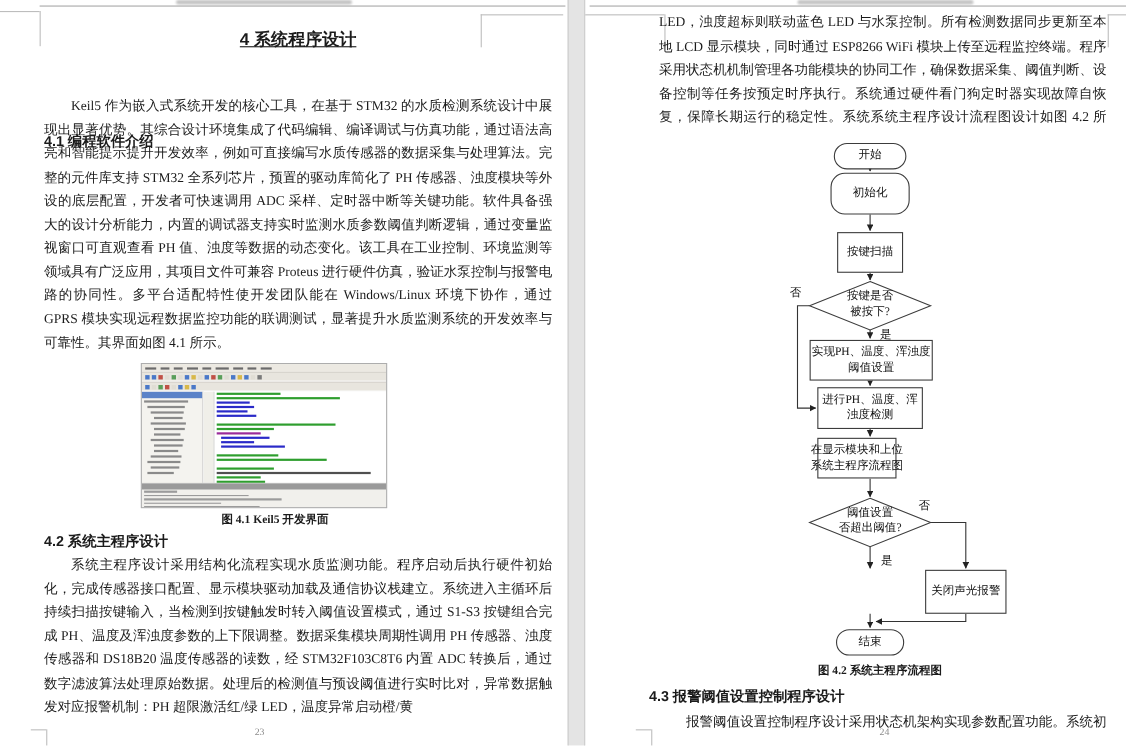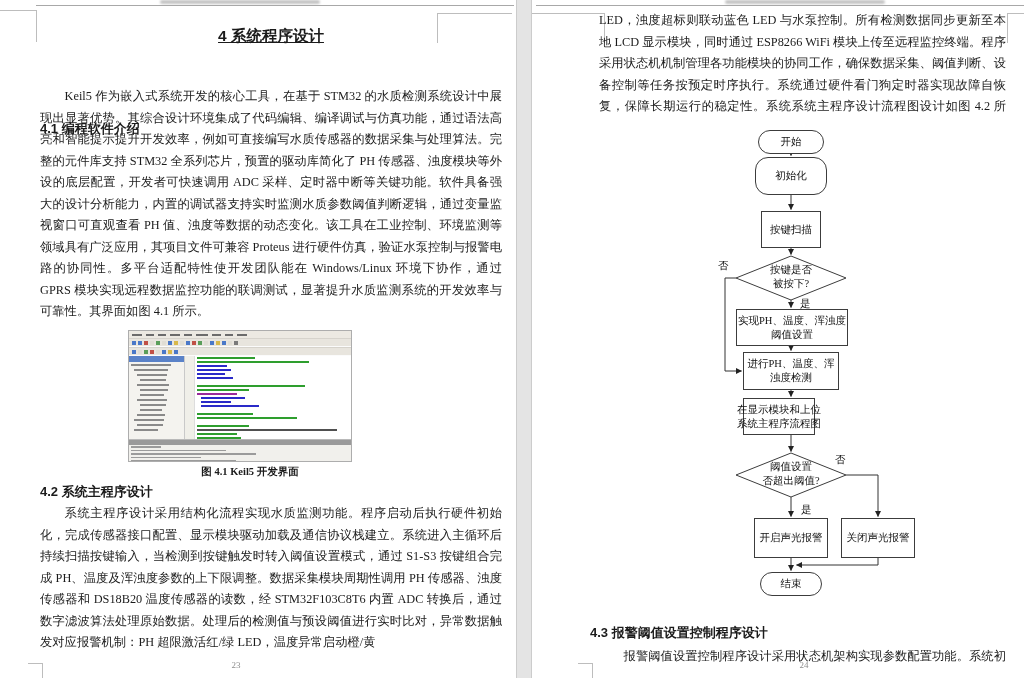--- a/index.html
+++ b/index.html
@@ -264,20 +264,21 @@
 
     <div class="abs corner" style="left:0;top:13px;width:72px;height:1px;"></div>
     <div class="abs corner" style="left:72px;top:13px;width:1px;height:30px;"></div>
     <div class="abs corner" style="left:475px;top:13px;width:17px;height:1px;"></div>
     <div class="abs corner" style="left:475px;top:13px;width:1px;height:30px;"></div>
     <div class="abs corner" style="left:46px;top:663px;width:14px;height:1px;"></div>
     <div class="abs corner" style="left:60px;top:663px;width:1px;height:15px;"></div>
 
     <div class="abs para" style="left:67px;top:10px;width:407px;height:110px;">LED，浊度超标则联动蓝色 LED 与水泵控制。所有检测数据同步更新至本地 LCD 显示模块，同时通过 ESP8266 WiFi 模块上传至远程监控终端。程序采用状态机机制管理各功能模块的协同工作，确保数据采集、阈值判断、设备控制等任务按预定时序执行。系统通过硬件看门狗定时器实现故障自恢复，保障长期运行的稳定性。系统系统主程序设计流程图设计如图 4.2 所示。</div>
 
+    <div class="abs fig-caption" style="left:118px;top:603px;width:300px;">图 4.2 系统主程序流程图</div>
 
     <div class="abs sec-heading" style="left:58px;top:624px;width:420px;">4.3 报警阈值设置控制程序设计</div>
 
     <div class="abs para indent" style="left:67px;top:646px;width:407px;height:23px;">报警阈值设置控制程序设计采用状态机架构实现参数配置功能。系统初始化</div>
 
     <div class="abs page-num" style="left:232px;top:660px;width:80px;">24</div>
   </div>
 
   <div id="flowchart" class="abs">
     <svg width="300" height="478" style="position:absolute;left:0;top:0;">
@@ -328,23 +329,20 @@
       <span>浊度检测</span>
     </div>
     <div class="fc-node" style="left:93px;top:272px;width:72px;height:37px;">
       <span>在显示模块和上位</span>
       <span>系统主程序流程图</span>
     </div>
     <div class="fc-dtext" style="left:96px;top:334px;width:90px;">
       <span>阈值设置</span>
       <span>否超出阈值?</span>
     </div>
-    <div class="fc-node" style="left:104px;top:392px;width:74px;height:40px;">
-      <span>开启声光报警</span>
-    </div>
     <div class="fc-node" style="left:191px;top:392px;width:74px;height:40px;">
       <span>关闭声光报警</span>
     </div>
     <div class="fc-node fc-pill" style="left:110px;top:446px;width:62px;height:24px;">
       <span>结束</span>
     </div>
 
     <div class="fc-label" style="left:68px;top:133px;">否</div>
     <div class="fc-label" style="left:150px;top:171px;">是</div>
     <div class="fc-label" style="left:185px;top:327px;">否</div>

